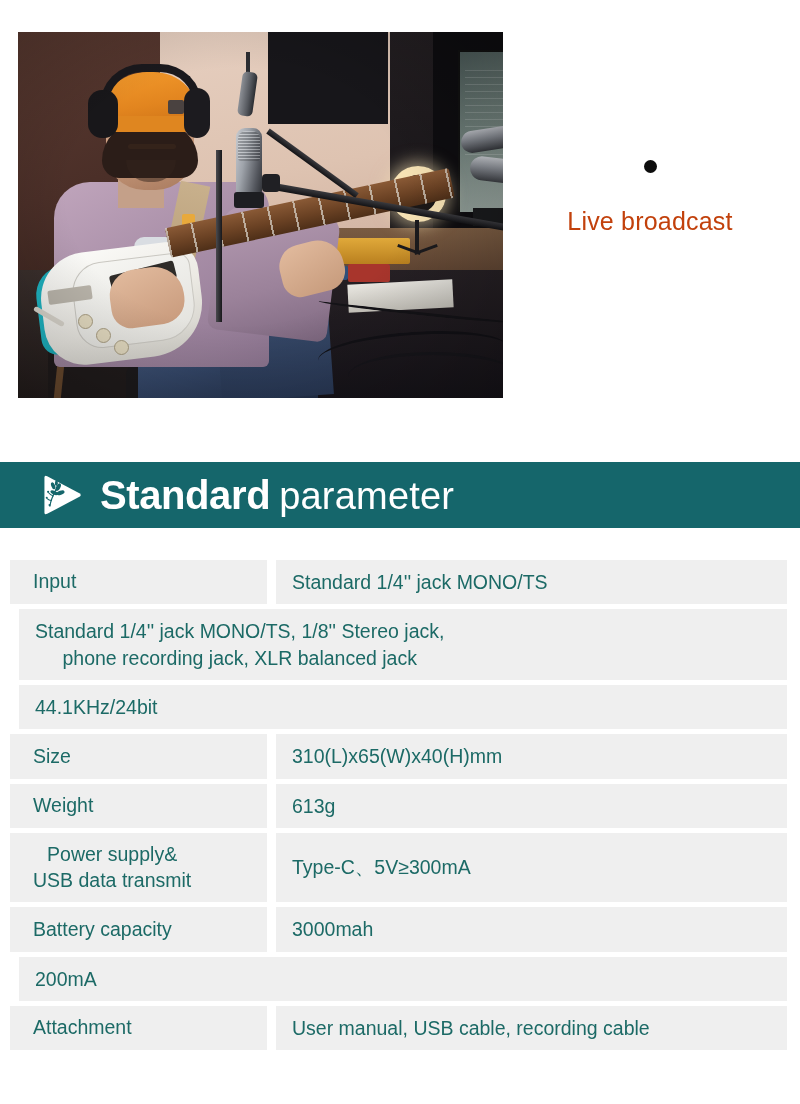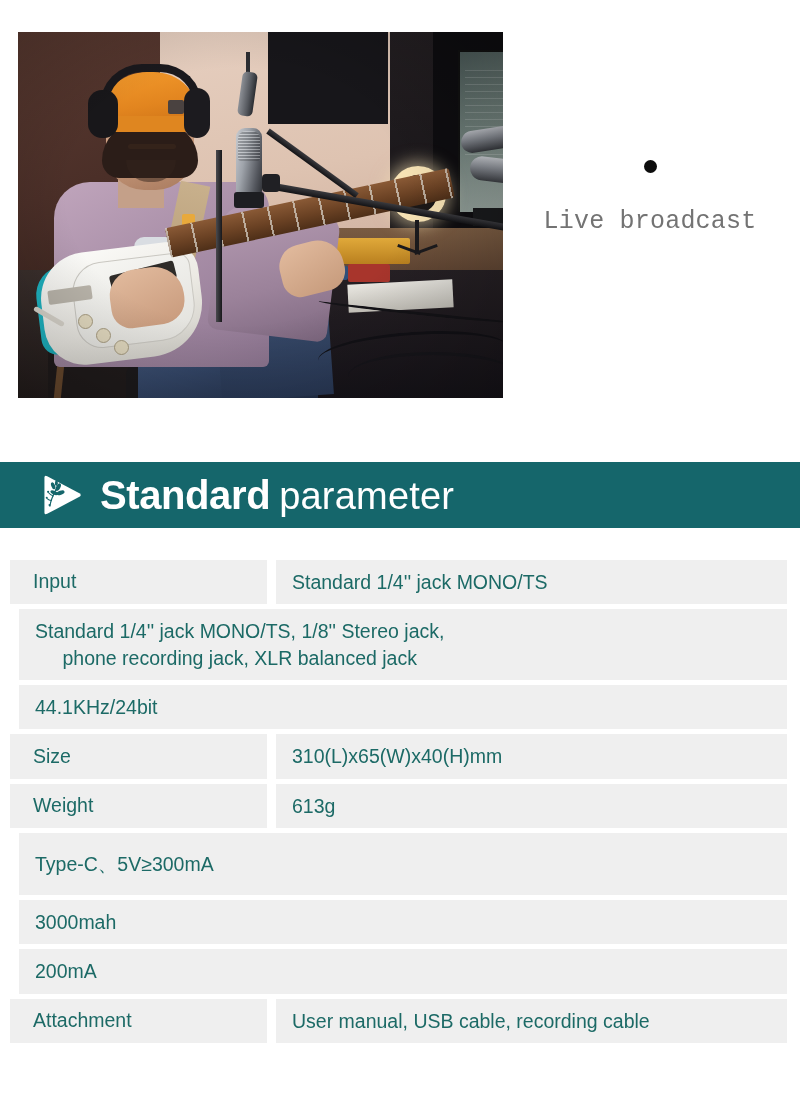--- a/index.html
+++ b/index.html
@@ -409,25 +409,24 @@
     text-align: center;
   }
   #caption .dot {
     width: 13px; height: 13px;
     border-radius: 50%;
     background: #0d0d0d;
     margin: 0 auto 34px auto;
   }
   #caption .caption-text {
     font-size: 25px;
-    color: #737373;
+    color: #c2410c;
     letter-spacing: 0.2px;
     font-weight: 400;
     white-space: nowrap;
-    font-family: Liberation Mono, monospace;
   }
 
   
   #section-banner {
     position: absolute;
     left: 0;
     top: 462px;
     width: 800px;
     height: 66px;
     background: #15666b;
@@ -649,25 +648,32 @@
     </div>
     <div class="spec-row short">
       <div class="spec-label">
         <span class="multiline">Weight</span>
       </div>
       <div class="spec-value">
         <span class="multiline">613g</span>
       </div>
     </div>
     <div class="spec-row tall">
+      <div class="spec-label">
+        <span class="multiline">Power supply&amp;
+USB data transmit</span>
+      </div>
       <div class="spec-value">
         <span class="multiline">Type-C、5V≥300mA</span>
       </div>
     </div>
     <div class="spec-row short">
+      <div class="spec-label">
+        <span class="multiline">Battery capacity</span>
+      </div>
       <div class="spec-value">
         <span class="multiline">3000mah</span>
       </div>
     </div>
     <div class="spec-row short">
       <div class="spec-value">
         <span class="multiline">200mA</span>
       </div>
     </div>
     <div class="spec-row short">

